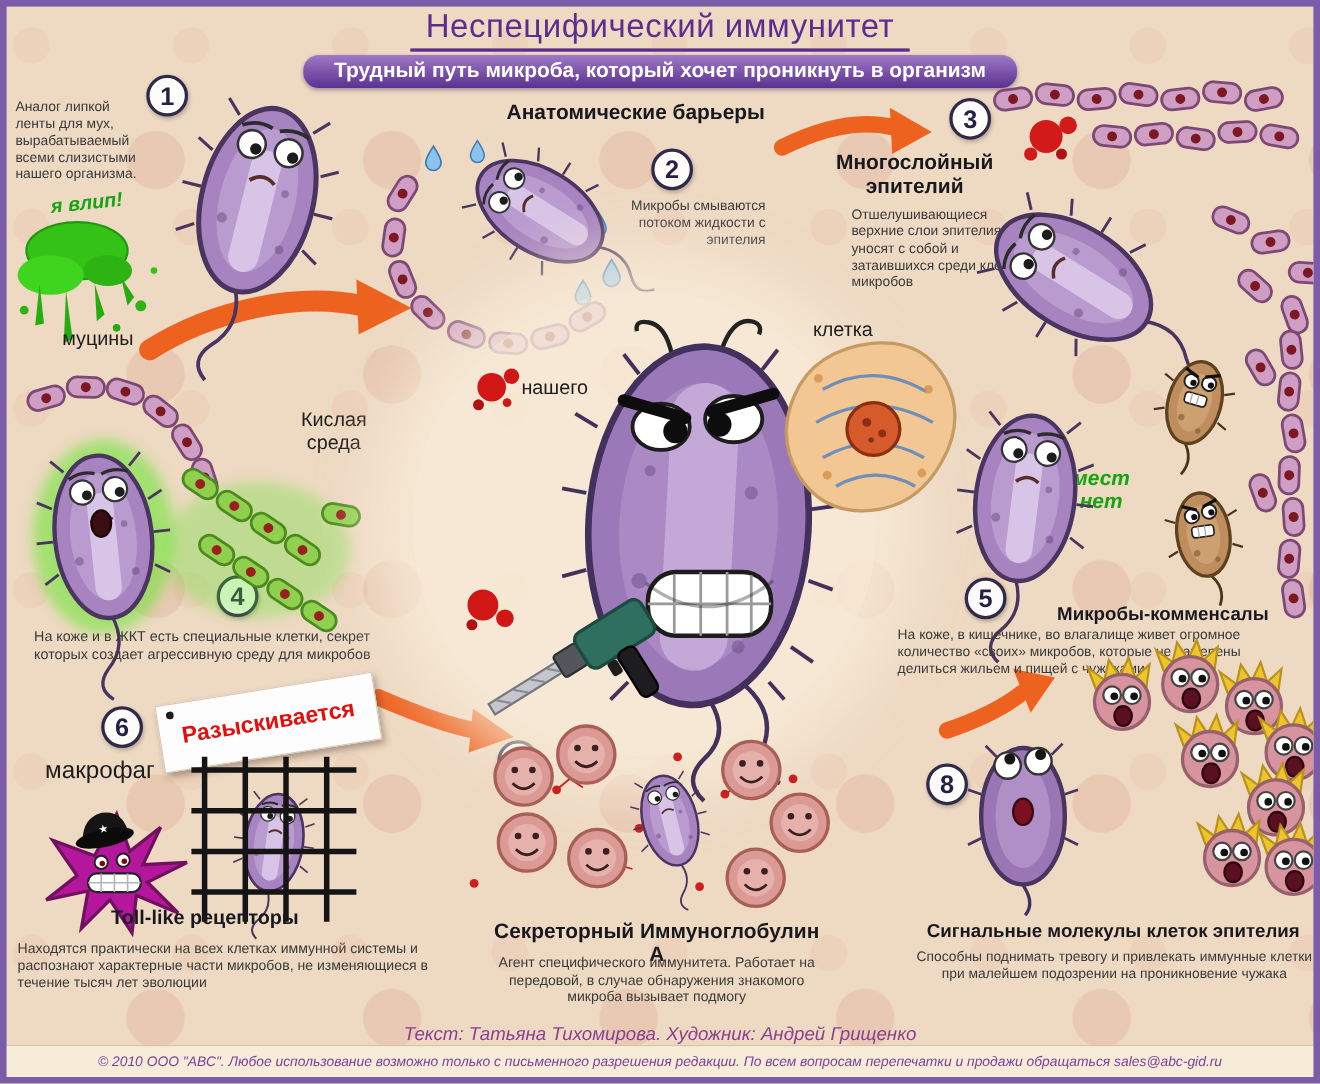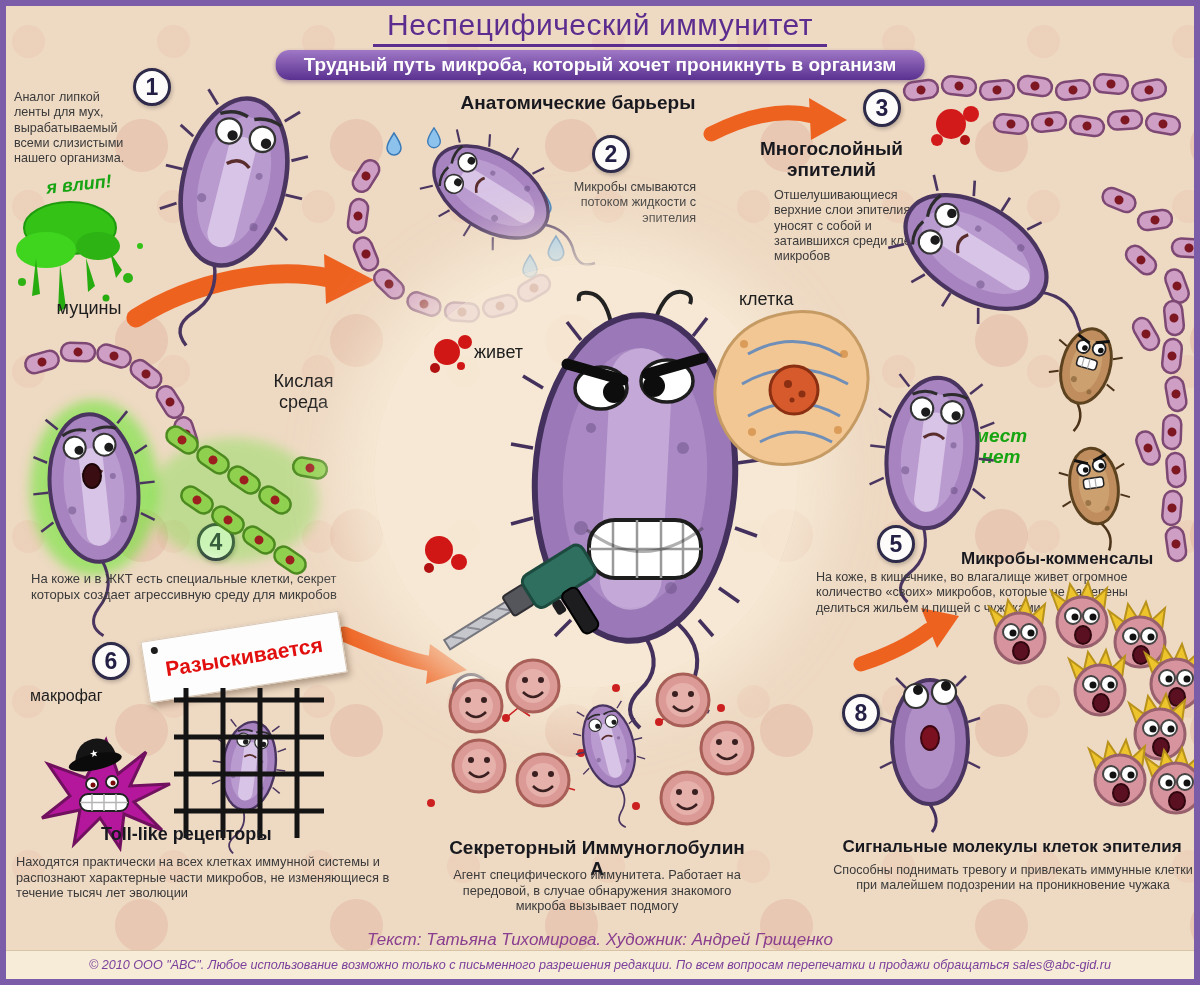--- a/index.html
+++ b/index.html
@@ -235,21 +235,21 @@
     <use href="#capsule-green" transform="translate(261,172) rotate(34)"></use>
     <use href="#capsule-green" transform="translate(183,172) rotate(34)"></use>
     <use href="#capsule-green" transform="translate(214,192) rotate(34)"></use>
     <use href="#capsule-green" transform="translate(245,212) rotate(34)"></use>
     <use href="#capsule-green" transform="translate(276,232) rotate(34)"></use>
     <use href="#capsule-green" transform="translate(296,140) rotate(10)"></use>
   </svg>
   <div class="abs txt" style="left:25px;top:565px;width:335px;font-size:13px">На коже и в ЖКТ есть специальные клетки, секрет которых создает агрессивную среду для микробов</div>
 
   <div class="abs center-circle" style="left:368px;top:258px;width:424px;height:424px"></div>
-  <div class="abs label" style="left:468px;top:336px;width:95px">живет</div>
+  <div class="abs label" style="left:468px;top:336px;width:95px">нашего</div>
   <div class="abs label" style="left:733px;top:283px;width:85px">клетка</div>
 
   <svg class="ill" style="left:415px;top:262px;width:360px;height:432px" viewBox="0 0 360 432">
     <path d="M225,370 q18,30 -6,52 q-20,20 0,38" fill="none" stroke="#43305c" stroke-width="4"></path>
     <path d="M250,350 q34,26 24,58 q-8,26 14,36" fill="none" stroke="#43305c" stroke-width="4"></path>
     <path d="M190,55 q-6,-28 -22,-30 q-12,-2 -10,8" fill="none" stroke="#222" stroke-width="4"></path>
     <path d="M235,50 q10,-28 26,-26 q12,2 8,12" fill="none" stroke="#222" stroke-width="4"></path>
     <g stroke="#43305c" stroke-width="3.5">
       <line x1="122" y1="120" x2="102" y2="108"></line>
         <line x1="112" y1="180" x2="90" y2="176"></line>
@@ -321,21 +321,21 @@
       <use href="#capsule" transform="translate(318,134) rotate(92)"></use>
     <use href="#capsule" transform="translate(322,172) rotate(86)"></use>
       <use href="#capsule" transform="translate(318,210) rotate(95)"></use>
     <use href="#capsule" transform="translate(322,246) rotate(82)"></use>
     <use href="#capsule" transform="translate(292,36) rotate(60)"></use>
       <use href="#capsule" transform="translate(294,150) rotate(70)"></use>
   </svg>
   <div class="abs heading" style="left:955px;top:543px;width:215px;font-size:17px">Микробы-комменсалы</div>
   <div class="abs txt" style="left:810px;top:564px;width:362px">На коже, в кишечнике, во влагалище живет огромное количество «своих» микробов, которые не намерены делиться жильем и пищей с чужаками</div>
 
-  <div class="abs label" style="left:24px;top:681px;width:110px;font-size:16px">макрофаг</div>
+  <div class="abs label" style="left:35px;top:681px;width:110px;font-size:22px">макрофаг</div>
   <div class="abs banner" style="left:138px;top:620px;width:198px;height:60px;transform:rotate(-9deg)">
     <span>Разыскивается</span>
     <div class="pin"></div>
   </div>
   <svg class="ill" style="left:168px;top:682px;width:150px;height:150px" viewBox="0 0 150 150">
     <use href="#microbe-sad" transform="translate(75,78) rotate(8) scale(0.6)"></use>
     <g stroke="#141414" stroke-width="5">
       <line x1="12" y1="0" x2="12" y2="150"></line>
         <line x1="49" y1="0" x2="49" y2="150"></line>
       <line x1="86" y1="0" x2="86" y2="150"></line>

